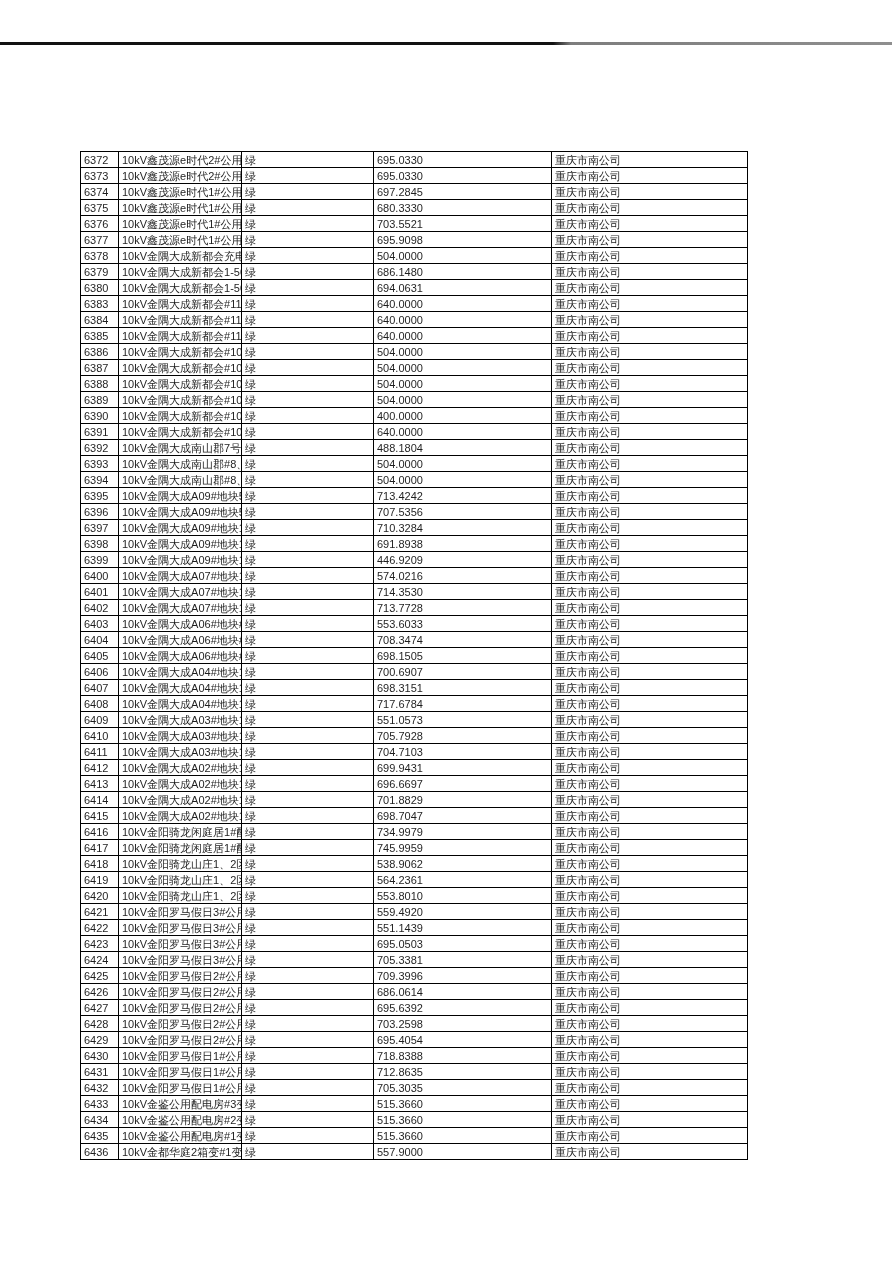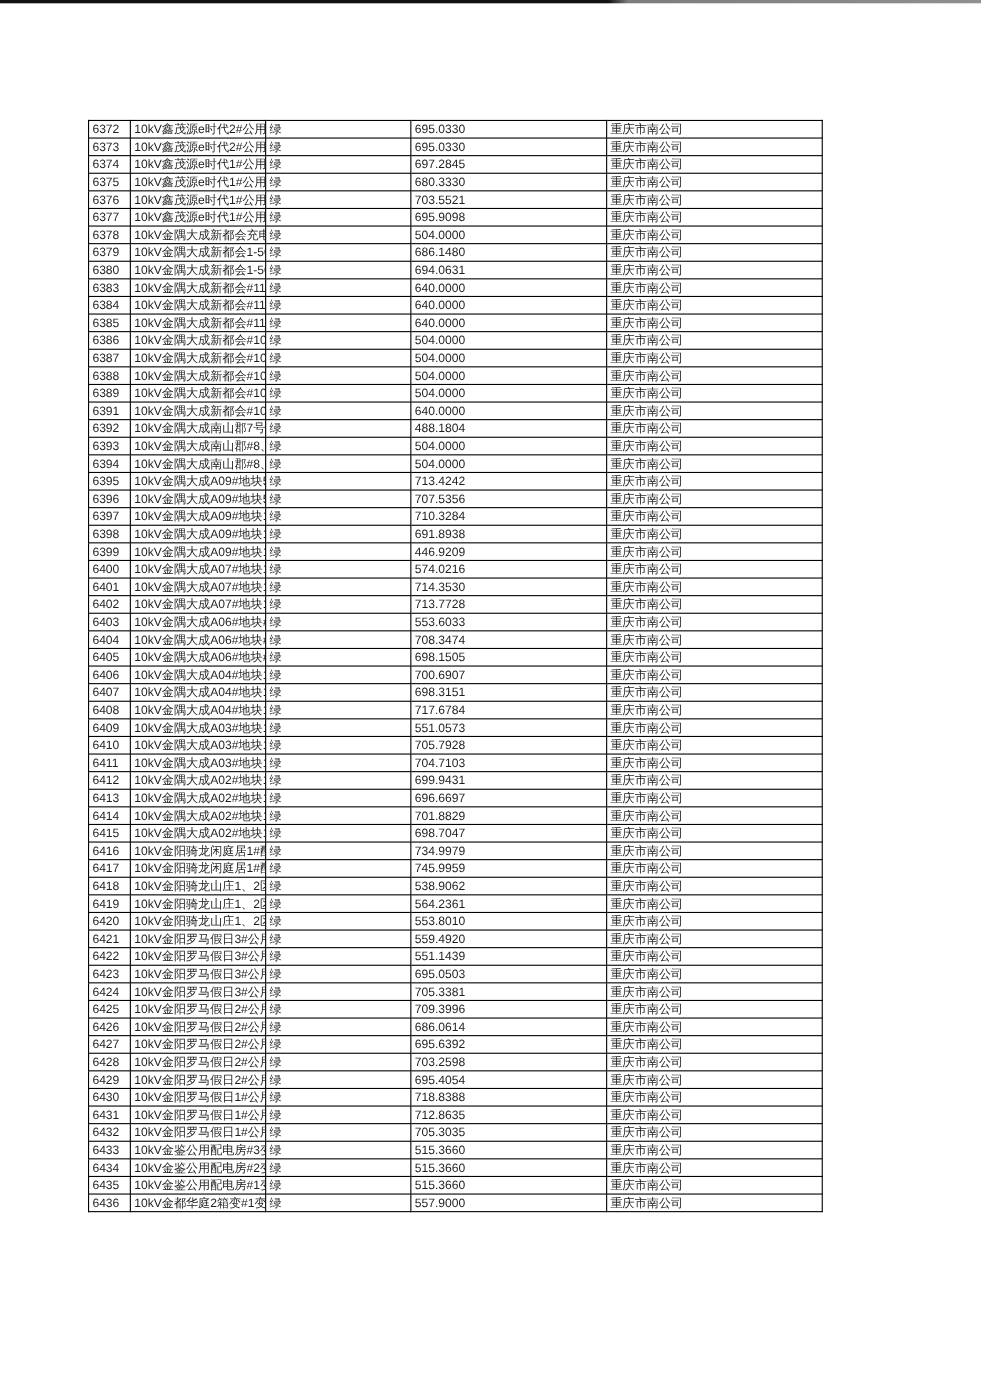--- a/index.html
+++ b/index.html
@@ -9,20 +9,21 @@
     width: 892px;
     height: 1262px;
     font-family: "Liberation Sans", "DejaVu Sans", sans-serif;
     overflow: hidden;
   }
   .page {
     position: relative;
     width: 892px;
     height: 970px;
     background: #ffffff;
+    margin-top: 42px;
   }
   .top-edge {
     position: absolute;
     top: 0; left: 0;
     width: 892px; height: 3px;
     background: linear-gradient(to right, #121212 0%, #121212 62%, #7d7d7d 64%, #8f8f8f 100%);
   }
   table.grid {
     position: absolute;
     left: 80px;
@@ -161,20 +162,27 @@
           <td class="c-company">重庆市南公司</td>
         </tr>
         <tr>
           <td class="c-id">6389</td>
           <td class="c-name">10kV金隅大成新都会#10</td>
           <td class="c-status">绿</td>
           <td class="c-value">504.0000</td>
           <td class="c-company">重庆市南公司</td>
         </tr>
         <tr>
+          <td class="c-id">6390</td>
+          <td class="c-name">10kV金隅大成新都会#10</td>
+          <td class="c-status">绿</td>
+          <td class="c-value">400.0000</td>
+          <td class="c-company">重庆市南公司</td>
+        </tr>
+        <tr>
           <td class="c-id">6391</td>
           <td class="c-name">10kV金隅大成新都会#10</td>
           <td class="c-status">绿</td>
           <td class="c-value">640.0000</td>
           <td class="c-company">重庆市南公司</td>
         </tr>
         <tr>
           <td class="c-id">6392</td>
           <td class="c-name">10kV金隅大成南山郡7号地</td>
           <td class="c-status">绿</td>

